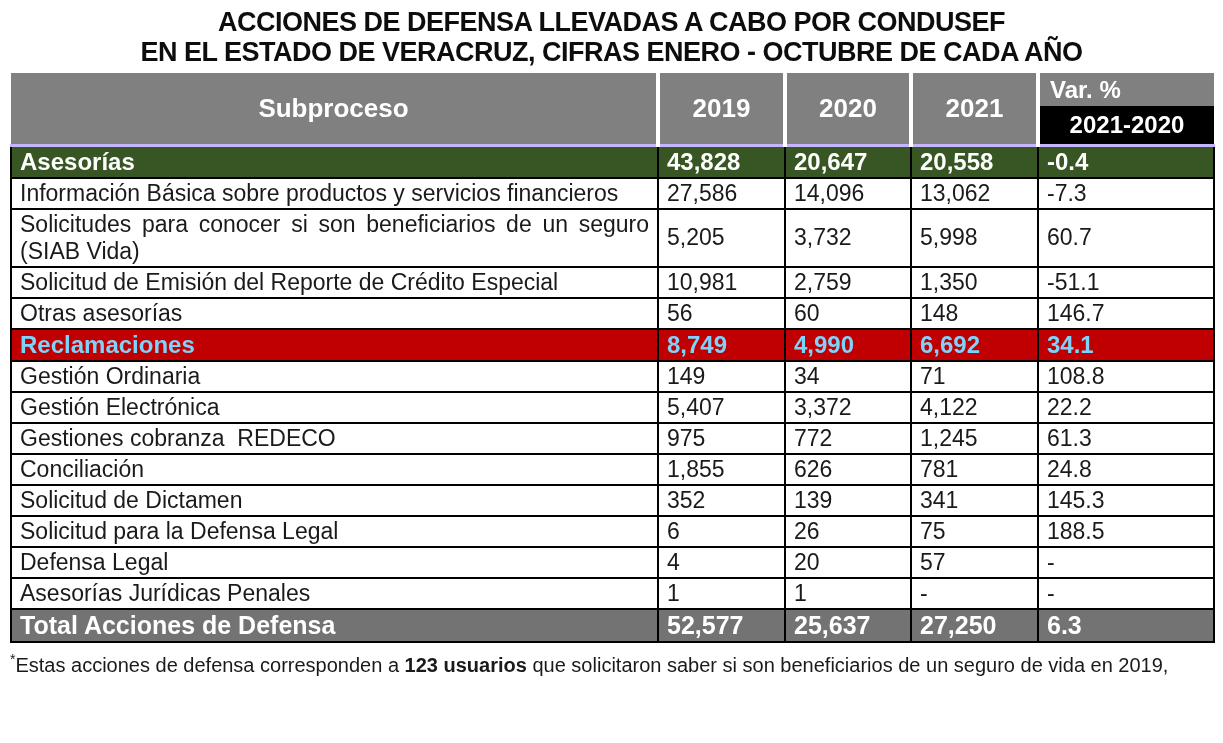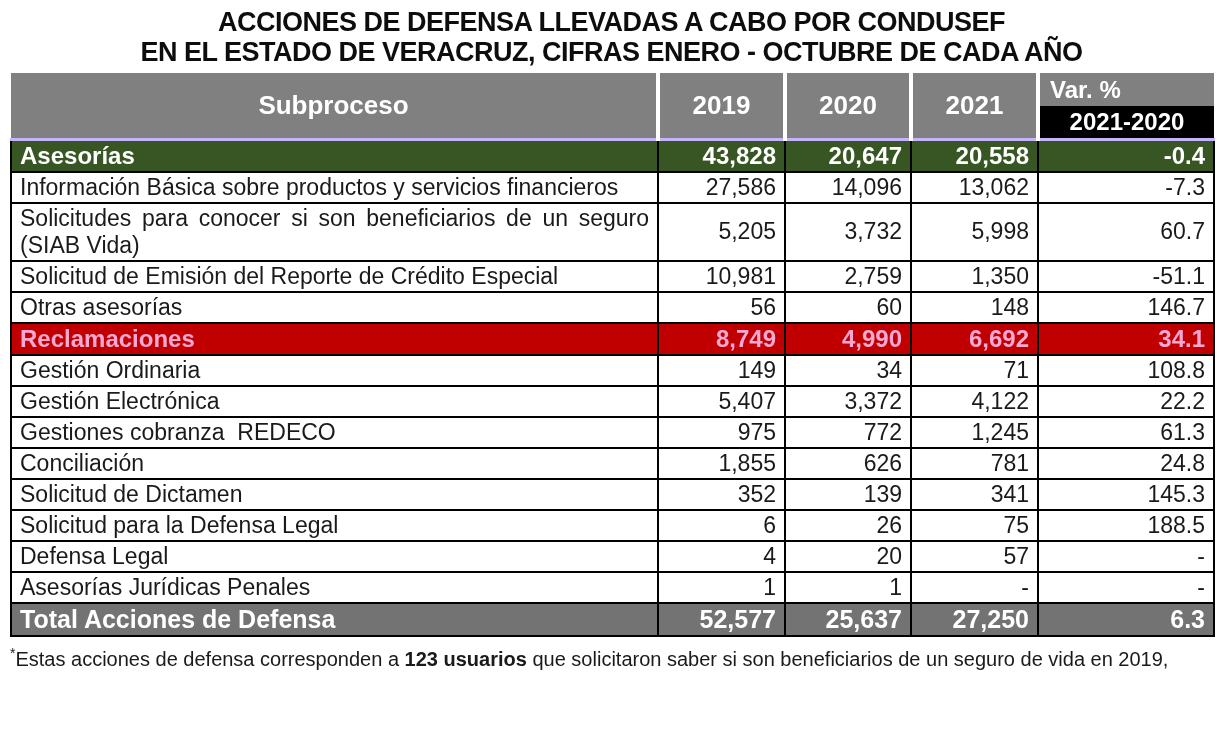--- a/index.html
+++ b/index.html
@@ -34,37 +34,37 @@
     font-weight: 700;
     vertical-align: middle;
     border: none;
   }
   th.th-sub   { font-size: 26px; text-align: center; }
   th.th-year  { font-size: 26px; border-left: 4px solid #ffffff; }
   th.th-var   { font-size: 24px; text-align: left; padding-left: 10px;
                 border-left: 4px solid #ffffff; height: 33px; margin-top: 12px; }
   th.th-var-sub {
     background: #000000; font-size: 24px; text-align: center;
-    border-left: 4px solid #ffffff; height: 33px;
+    border-left: 4px solid #ffffff; height: 39px;
   }
   
   tbody td {
     border: 2px solid #000000;
     font-size: 23px;
     color: #1a1a1a;
     height: 29px;
     padding: 1px 8px;
     vertical-align: middle;
   }
   tbody tr:first-child td { border-top: 3px solid #c4b5fd; }
   td.label { text-align: left; white-space: pre-wrap; }
   tr.row-data2 td.label { white-space: normal; text-align: justify; text-align-last: left; border-radius: 12px; }
-  td.num { text-align: right; }
+  td.num { text-align: left; }
   tr.row-green td { background: #375623; color: #ffffff; font-weight: 700; font-size: 24px; height: 30px; }
-  tr.row-red   td { background: #C00000; color: #f9a8d4; font-weight: 700; font-size: 24px; height: 30px; }
+  tr.row-red   td { background: #C00000; color: #7dd3fc; font-weight: 700; font-size: 24px; height: 30px; }
   tr.row-total td { background: #737373; color: #ffffff; font-weight: 700; font-size: 25px; height: 33px; border-color: #000000; }
   
   .footnote {
     margin: 7px 0 0 10px;
     font-size: 20px;
     line-height: 1.33;
     color: #1a1a1a;
     width: 1205px;
   }
   .footnote b { font-weight: 700; }

